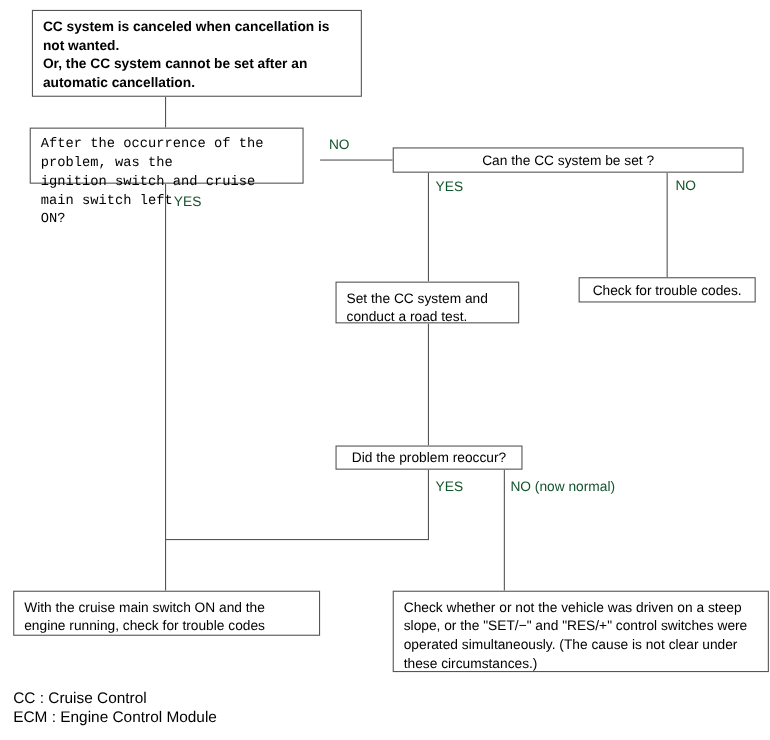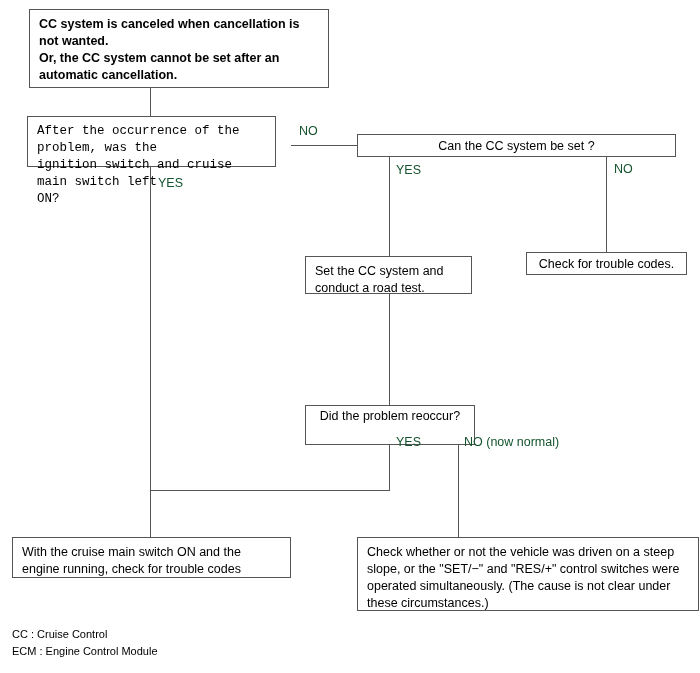--- a/index.html
+++ b/index.html
@@ -45,21 +45,21 @@
   .lbl {
     position: absolute;
     font-size: 12.5px;
     line-height: 15px;
     color: #14532d;
     white-space: nowrap;
     z-index: 4;
   }
   .legend {
     position: absolute;
-    font-size: 11px;
+    font-size: 14px;
     line-height: 17px;
     color: #000000;
     white-space: pre-line;
     z-index: 4;
   }
 </style>
 </head>
 <body>
 
 <div id="canvas">
@@ -90,21 +90,21 @@
 ignition switch and cruise main switch left
 ON?</div>
 
   <div class="box centered" style="left:357px; top:134px; width:319px; height:23px; padding-top:3px;">Can the CC system be set ?</div>
 
   <div class="box centered" style="left:526px; top:252px; width:161px; height:23px; padding-top:3px;">Check for trouble codes.</div>
 
   <div class="box" style="left:305px; top:256px; width:167px; height:38px;">Set the CC system and
 conduct a road test.</div>
 
-  <div class="box centered" style="left:305px; top:405px; width:170px; height:40px; padding-top:2px;">Did the problem reoccur?</div>
+  <div class="box centered" style="left:305px; top:405px; width:170px; height:22px; padding-top:2px;">Did the problem reoccur?</div>
 
   <div class="box" style="left:12px; top:537px; width:279px; height:41px;">With the cruise main switch ON and the
 engine running, check for trouble codes</div>
 
   <div class="box" style="left:345px; top:537px; width:342px; height:74px;margin-left:12px;">Check whether or not the vehicle was driven on a steep
 slope, or the "SET/−" and "RES/+" control switches were
 operated simultaneously. (The cause is not clear under
 these circumstances.)</div>
 
   <div class="lbl" style="left:299px; top:124px;">NO</div>

